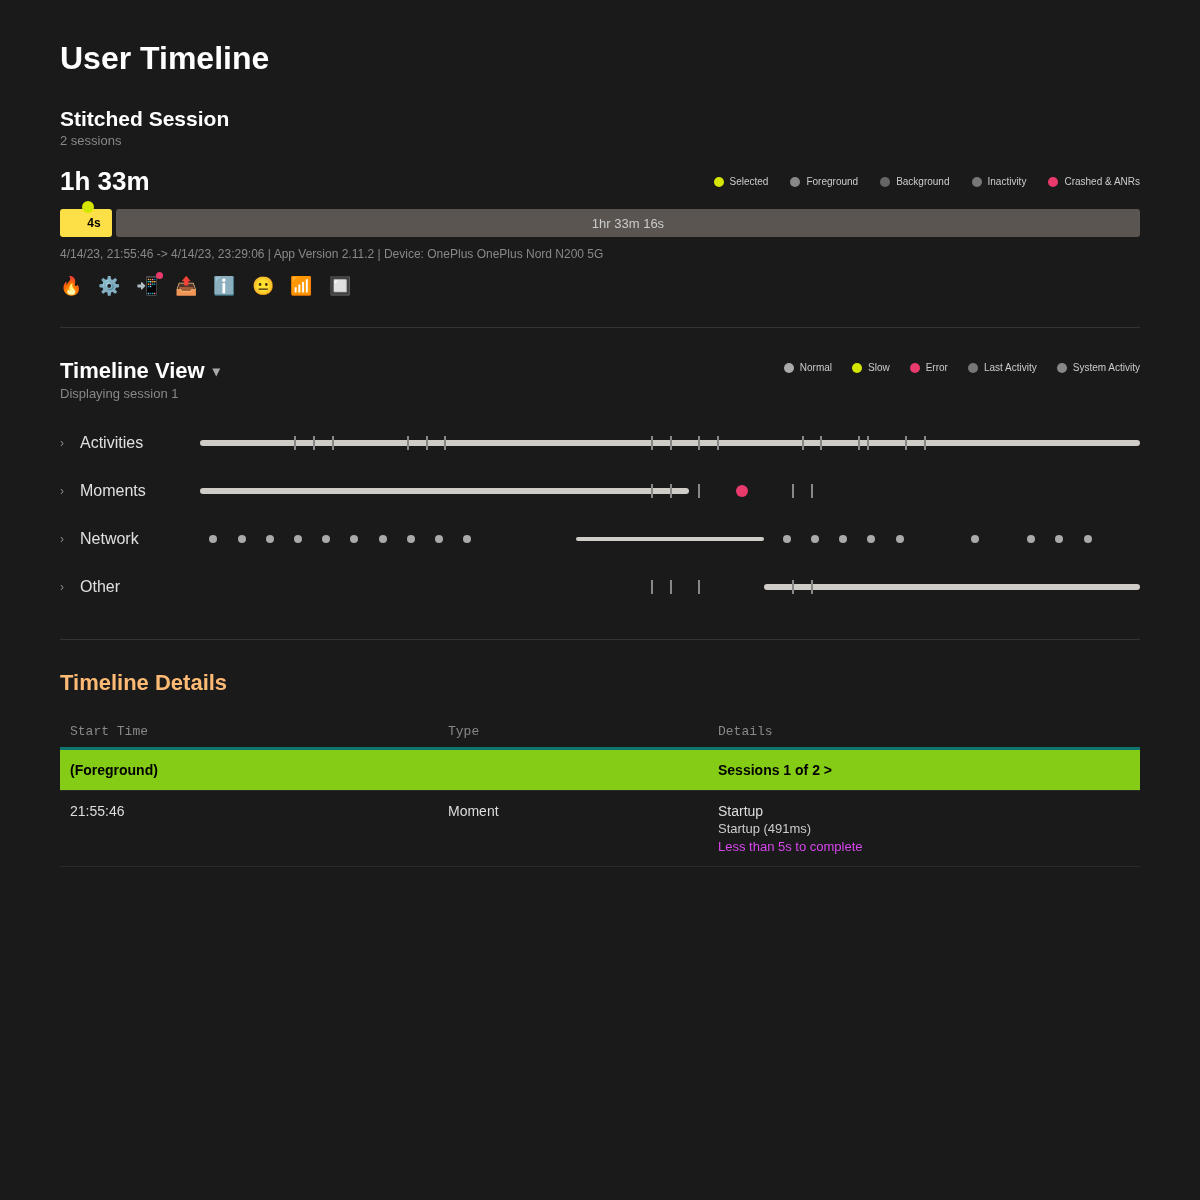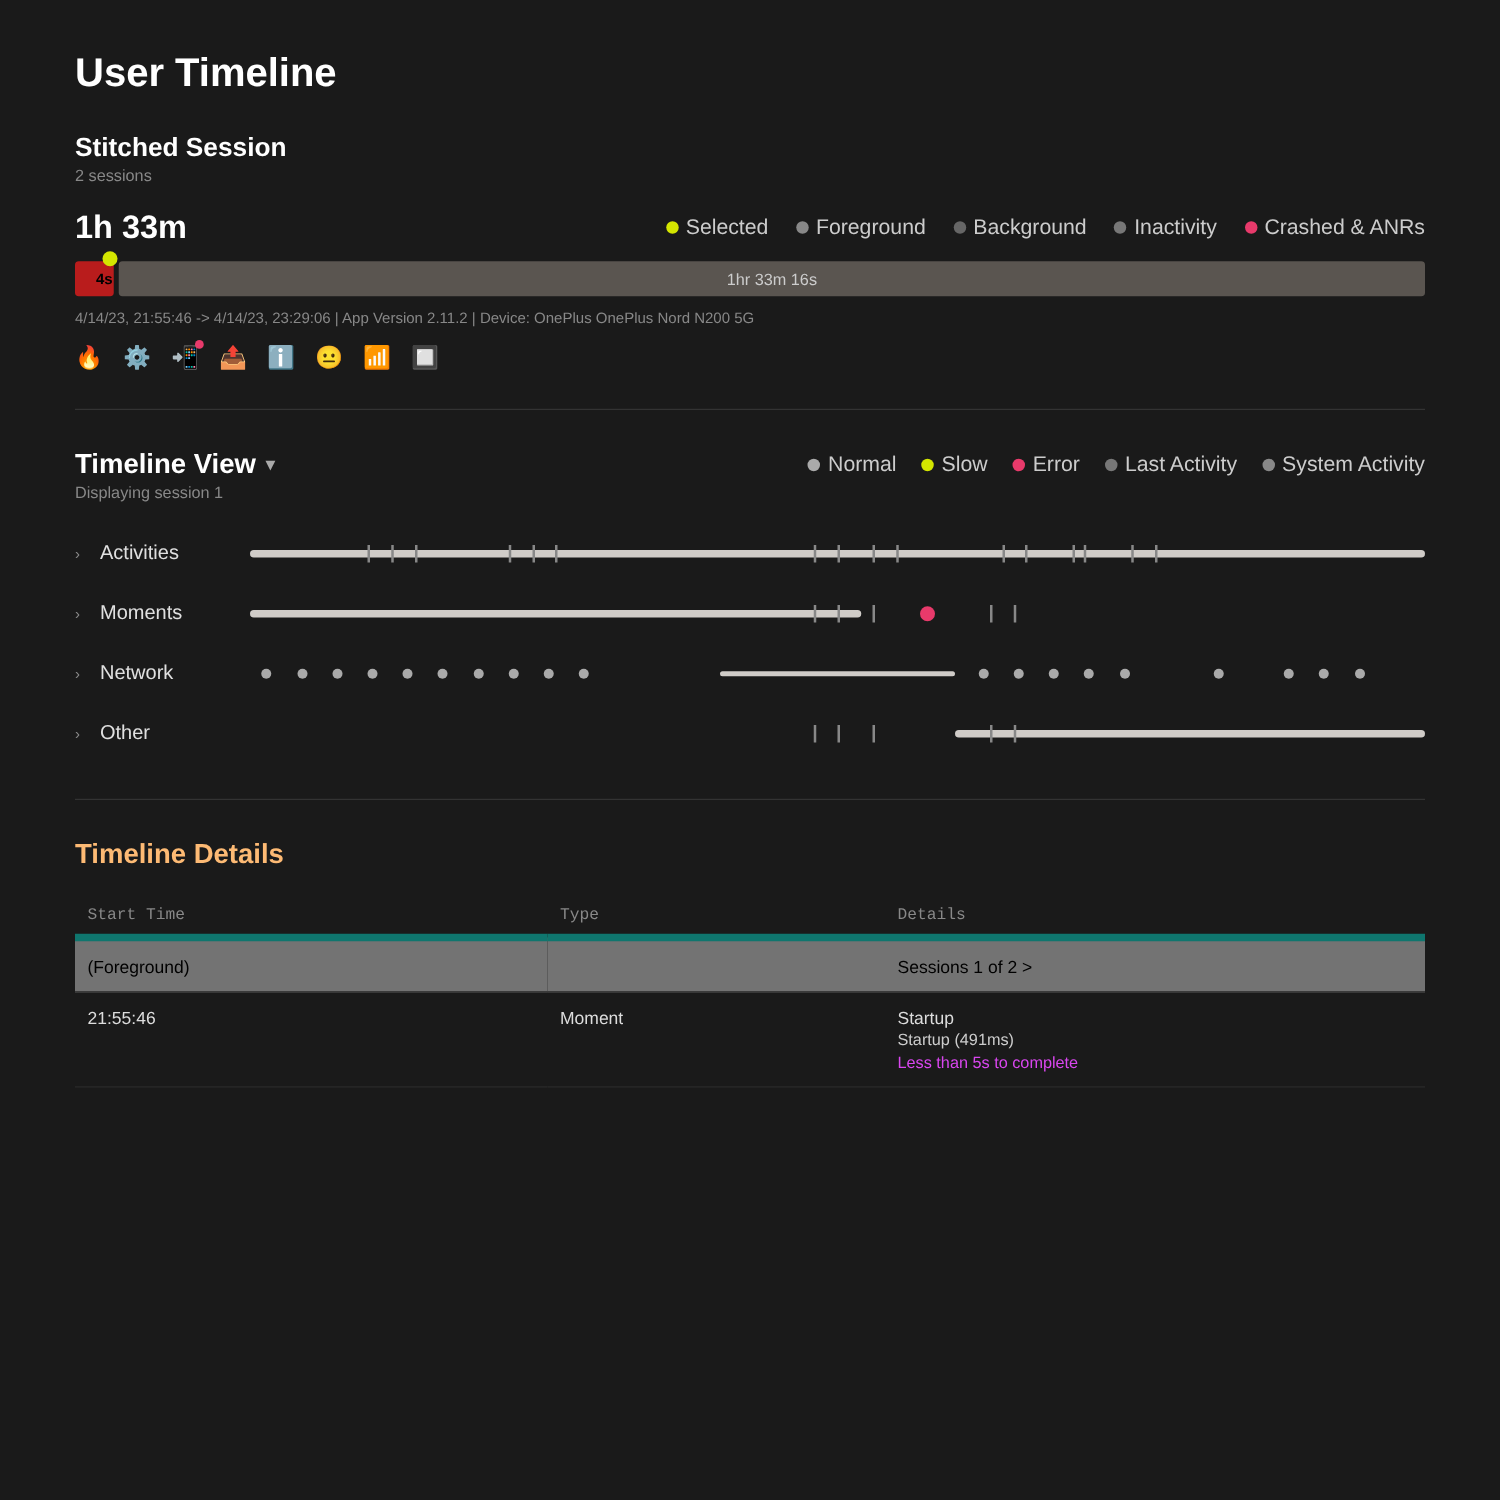--- a/index.html
+++ b/index.html
@@ -26,42 +26,42 @@
     .duration { font-size: 26px; font-weight: 600; color: #fff; }
     .legend {
       display: flex;
       align-items: center;
       gap: 22px;
     }
     .legend-item {
       display: flex;
       align-items: center;
       gap: 6px;
-      font-size: 17px;
+      font-size: 10px;
       color: #ccc;
     }
     .dot {
       width: 10px;
       height: 10px;
       border-radius: 50%;
       flex-shrink: 0;
     }
 
     
     .timeline-bar-container {
       display: flex;
       align-items: center;
       gap: 4px;
       margin-top: 12px;
       position: relative;
     }
     .bar-yellow {
-      background: #b91c1c;
+      background: #fde047;
       height: 28px;
-      width: 31px;
+      width: 52px;
       border-radius: 3px;
       display: flex;
       align-items: center;
       justify-content: center;
       font-size: 12px;
       font-weight: 600;
       color: #000;
       flex-shrink: 0;
       padding-left: 16px;
     }
@@ -203,34 +203,34 @@
     
     .details-section { margin-top: 10px; }
     .details-title { font-size: 22px; font-weight: 600; color: #fdba74; margin-bottom: 20px; }
     .details-table { width: 100%; border-collapse: collapse; }
     .details-table th {
       font-family: 'Courier New', monospace;
       font-size: 13px;
       color: #888;
       text-align: left;
       padding: 8px 10px;
-      border-bottom: 6px solid #0f766e;
+      border-bottom: 3px solid #0f766e;
       font-weight: normal;
     }
     .details-table td {
       font-size: 14px;
       padding: 12px 10px;
       vertical-align: top;
       color: #ddd;
       border-bottom: 1px solid #2a2a2a;
     }
     .row-highlight td {
-      background: #737373;
+      background: #84cc16;
       color: #000;
-      font-weight: 400;
+      font-weight: 700;
     }
     .row-highlight .details-link {
       display: flex;
       align-items: center;
       gap: 6px;
       color: #000;
     }
     .detail-sub {
       font-size: 13px;
       color: #d946ef;

